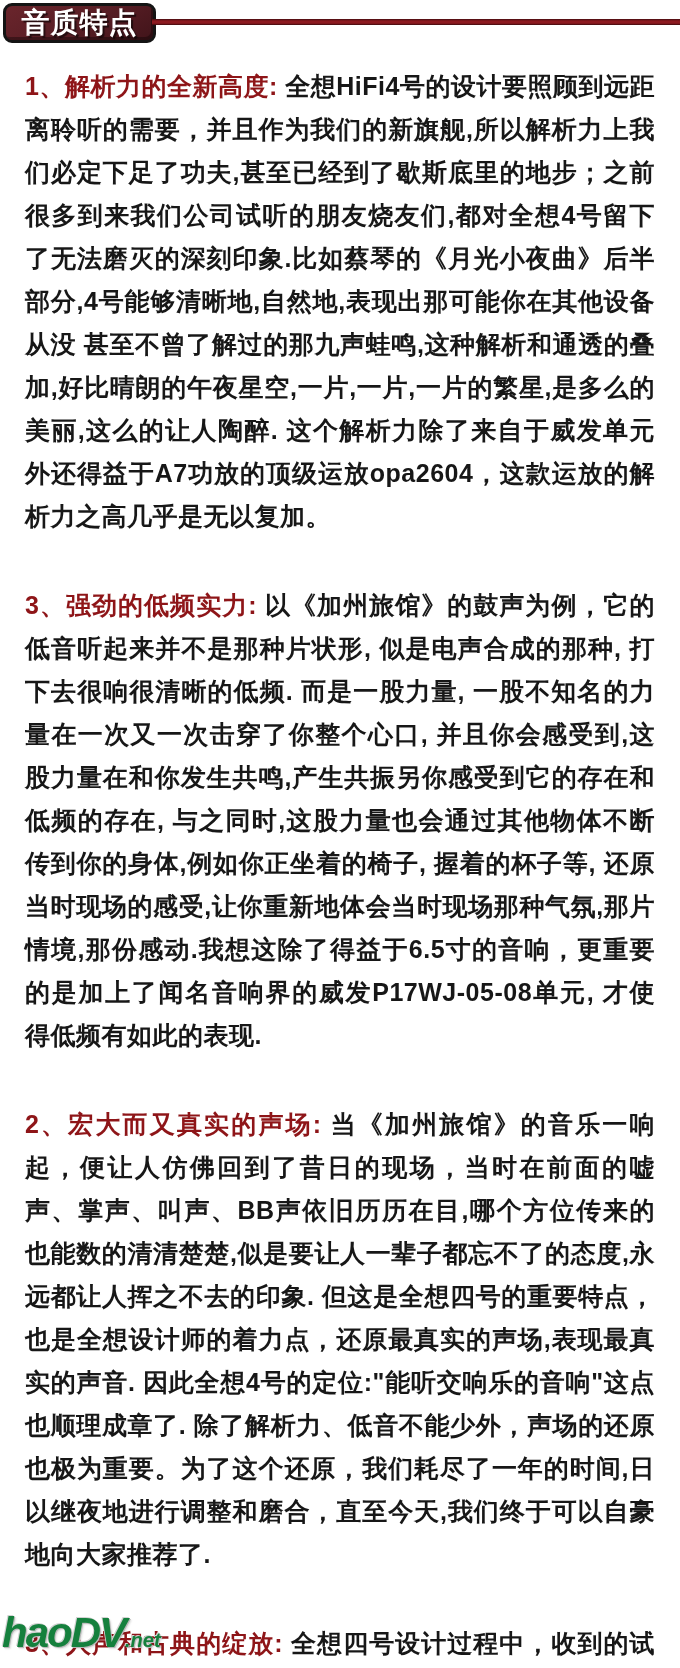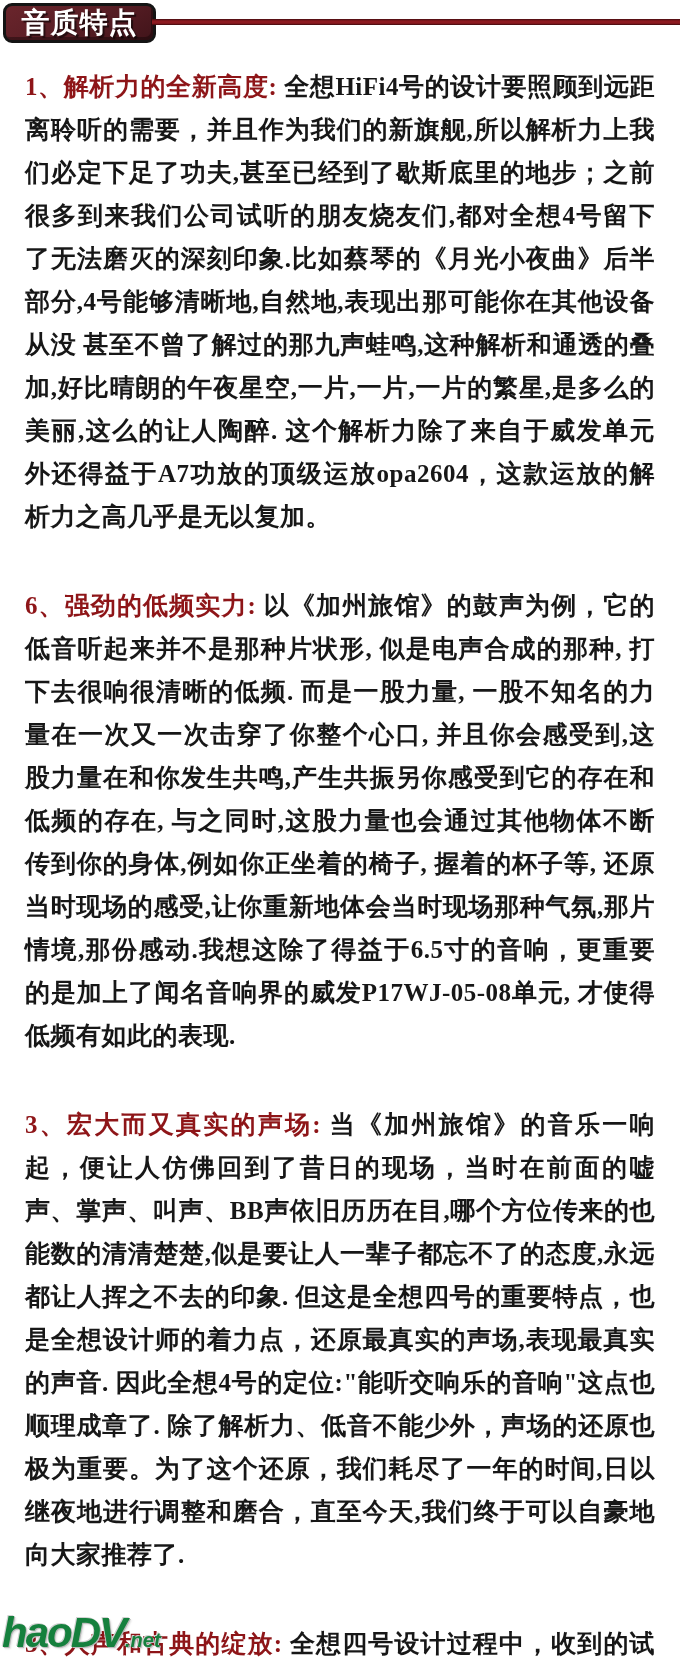--- a/index.html
+++ b/index.html
@@ -31,21 +31,20 @@
     background: linear-gradient(#480d11 0%, #8d1a20 35%, #8d1a20 70%, #3c0a0d 100%);
   }
 
   
   .content { padding: 17px 25px 0 25px; }
   .para {
     font-size: 25px; line-height: 43px; letter-spacing: 0.5px;
     color: #171717; font-weight: bold;
     text-align: justify; text-justify: inter-character;
     margin-bottom: 46px;
-    font-family: Liberation Serif, serif;
   }
   .para:last-child { margin-bottom: 0; }
   .para .lead { color: #8e1518; }
 
   
   .watermark {
     position: absolute; left: 2px; bottom: 14px;
     font-style: italic; font-weight: bold;
     color: #15803d;
     text-shadow: -1px -1px 0 #d2d2d2, 1px 1px 0 #b9b9b9, 2px 2px 2px rgba(0,0,0,.12);
@@ -62,22 +61,22 @@
   <div class="header">
     <div class="badge">
       <span class="badge-text">音质特点</span>
     </div>
     <div class="header-rule"></div>
   </div>
 
   <div class="content">
     <p class="para"><span class="lead">1、解析力的全新高度:</span><span> 全想HiFi4号的设计要照顾到远距离聆听的需要，并且作为我们的新旗舰,所以解析力上我们必定下足了功夫,甚至已经到了歇斯底里的地步；之前很多到来我们公司试听的朋友烧友们,都对全想4号留下了无法磨灭的深刻印象.比如蔡琴的《月光小夜曲》后半部分,4号能够清晰地,自然地,表现出那可能你在其他设备从没 甚至不曾了解过的那九声蛙鸣,这种解析和通透的叠加,好比晴朗的午夜星空,一片,一片,一片的繁星,是多么的美丽,这么的让人陶醉. 这个解析力除了来自于威发单元外还得益于A7功放的顶级运放opa2604，这款运放的解析力之高几乎是无以复加。</span></p>
 
-    <p class="para"><span class="lead">6、强劲的低频实力:</span><span> 以《加州旅馆》的鼓声为例，它的低音听起来并不是那种片状形, 似是电声合成的那种, 打下去很响很清晰的低频. 而是一股力量, 一股不知名的力量在一次又一次击穿了你整个心口, 并且你会感受到,这股力量在和你发生共鸣,产生共振另你感受到它的存在和低频的存在, 与之同时,这股力量也会通过其他物体不断传到你的身体,例如你正坐着的椅子, 握着的杯子等, 还原当时现场的感受,让你重新地体会当时现场那种气氛,那片情境,那份感动.我想这除了得益于6.5寸的音响，更重要的是加上了闻名音响界的威发P17WJ-05-08单元, 才使得低频有如此的表现.</span></p>
+    <p class="para"><span class="lead">3、强劲的低频实力:</span><span> 以《加州旅馆》的鼓声为例，它的低音听起来并不是那种片状形, 似是电声合成的那种, 打下去很响很清晰的低频. 而是一股力量, 一股不知名的力量在一次又一次击穿了你整个心口, 并且你会感受到,这股力量在和你发生共鸣,产生共振另你感受到它的存在和低频的存在, 与之同时,这股力量也会通过其他物体不断传到你的身体,例如你正坐着的椅子, 握着的杯子等, 还原当时现场的感受,让你重新地体会当时现场那种气氛,那片情境,那份感动.我想这除了得益于6.5寸的音响，更重要的是加上了闻名音响界的威发P17WJ-05-08单元, 才使得低频有如此的表现.</span></p>
 
-    <p class="para"><span class="lead">3、宏大而又真实的声场:</span><span> 当《加州旅馆》的音乐一响起，便让人仿佛回到了昔日的现场，当时在前面的嘘声、掌声、叫声、BB声依旧历历在目,哪个方位传来的也能数的清清楚楚,似是要让人一辈子都忘不了的态度,永远都让人挥之不去的印象. 但这是全想四号的重要特点，也是全想设计师的着力点，还原最真实的声场,表现最真实的声音. 因此全想4号的定位:"能听交响乐的音响"这点也顺理成章了. 除了解析力、低音不能少外，声场的还原也极为重要。为了这个还原，我们耗尽了一年的时间,日以继夜地进行调整和磨合，直至今天,我们终于可以自豪地向大家推荐了.</span></p>
+    <p class="para"><span class="lead">2、宏大而又真实的声场:</span><span> 当《加州旅馆》的音乐一响起，便让人仿佛回到了昔日的现场，当时在前面的嘘声、掌声、叫声、BB声依旧历历在目,哪个方位传来的也能数的清清楚楚,似是要让人一辈子都忘不了的态度,永远都让人挥之不去的印象. 但这是全想四号的重要特点，也是全想设计师的着力点，还原最真实的声场,表现最真实的声音. 因此全想4号的定位:"能听交响乐的音响"这点也顺理成章了. 除了解析力、低音不能少外，声场的还原也极为重要。为了这个还原，我们耗尽了一年的时间,日以继夜地进行调整和磨合，直至今天,我们终于可以自豪地向大家推荐了.</span></p>
 
     <p class="para"><span class="lead">3、人声和古典的绽放:</span><span> 全想四号设计过程中，收到的试听顾客反复提到的一点就是：古典、流行都需要。这点要做到真的非常困难，好比是要去攀月一样.然而国人的收入状况和音乐类型决定了家庭里面的音响要照顾各种需要，必须阳春白雪和下里巴人兼顾。我们能做到这点得益于全想长期以来对人声的执着追求，并且充分地利用威发单元中高频表现优越的这个特点，在分频器上面倾注了大量心血. 终于,我们完成了这项艰难的任务了。</span></p>
   </div>
 
   <div class="watermark"><span>haoDV</span><span class="wm-suffix">.net</span></div>
 
 </div>
 
 </body></html>

